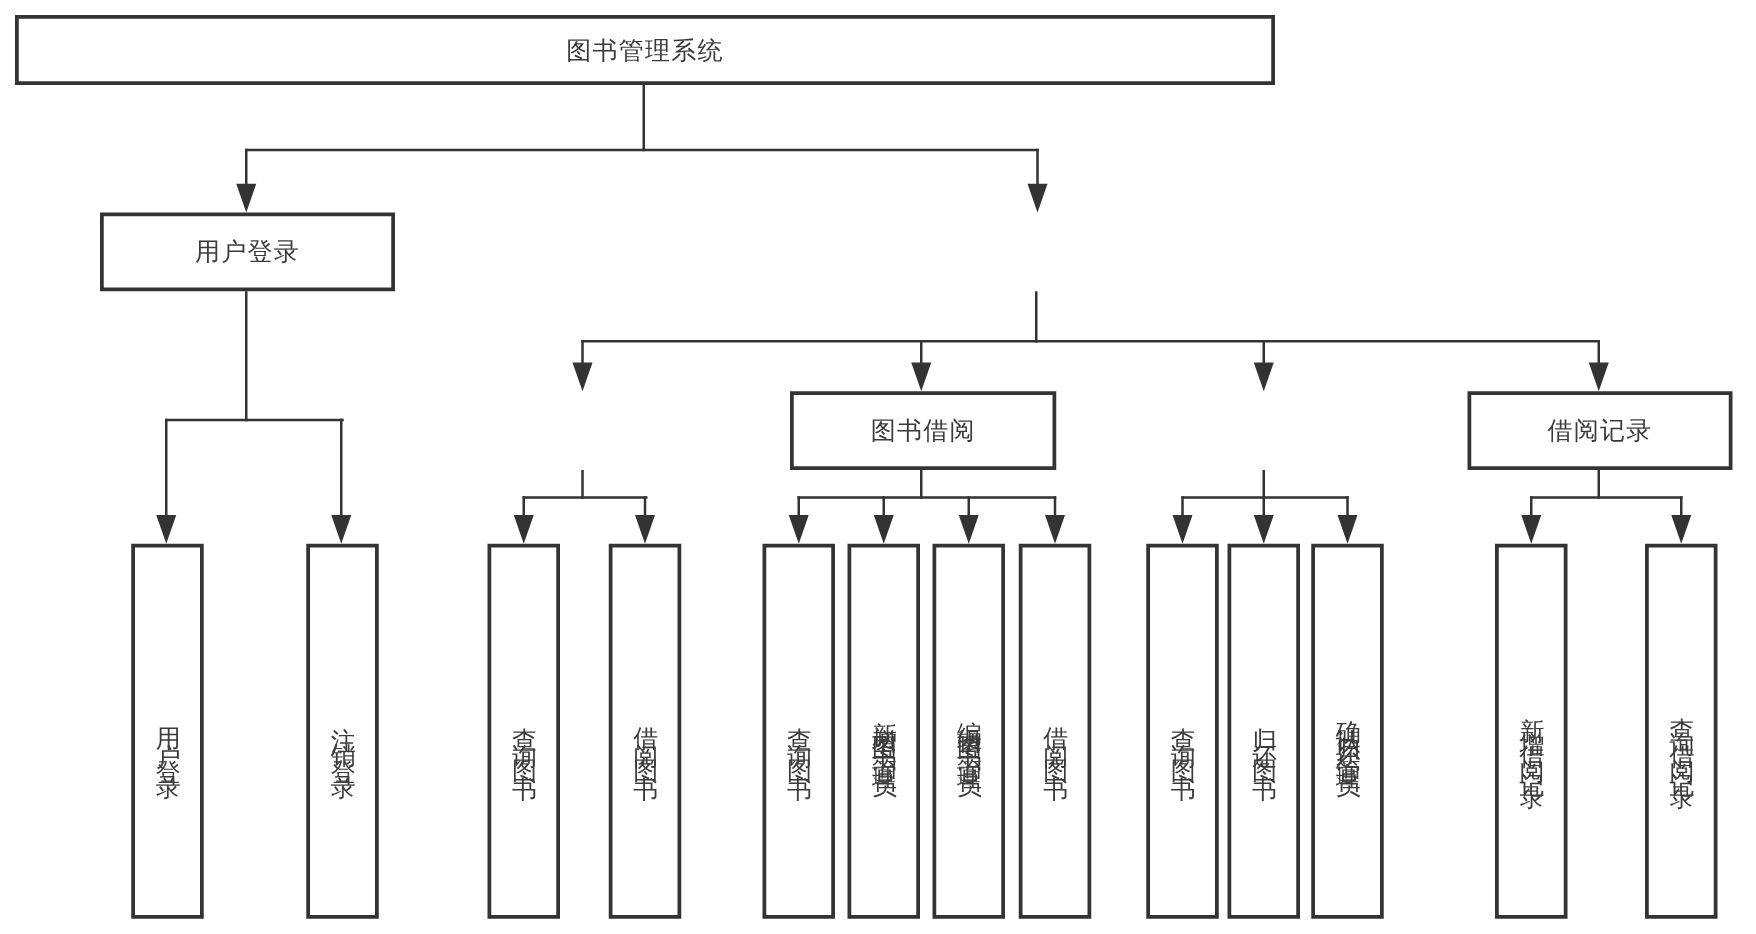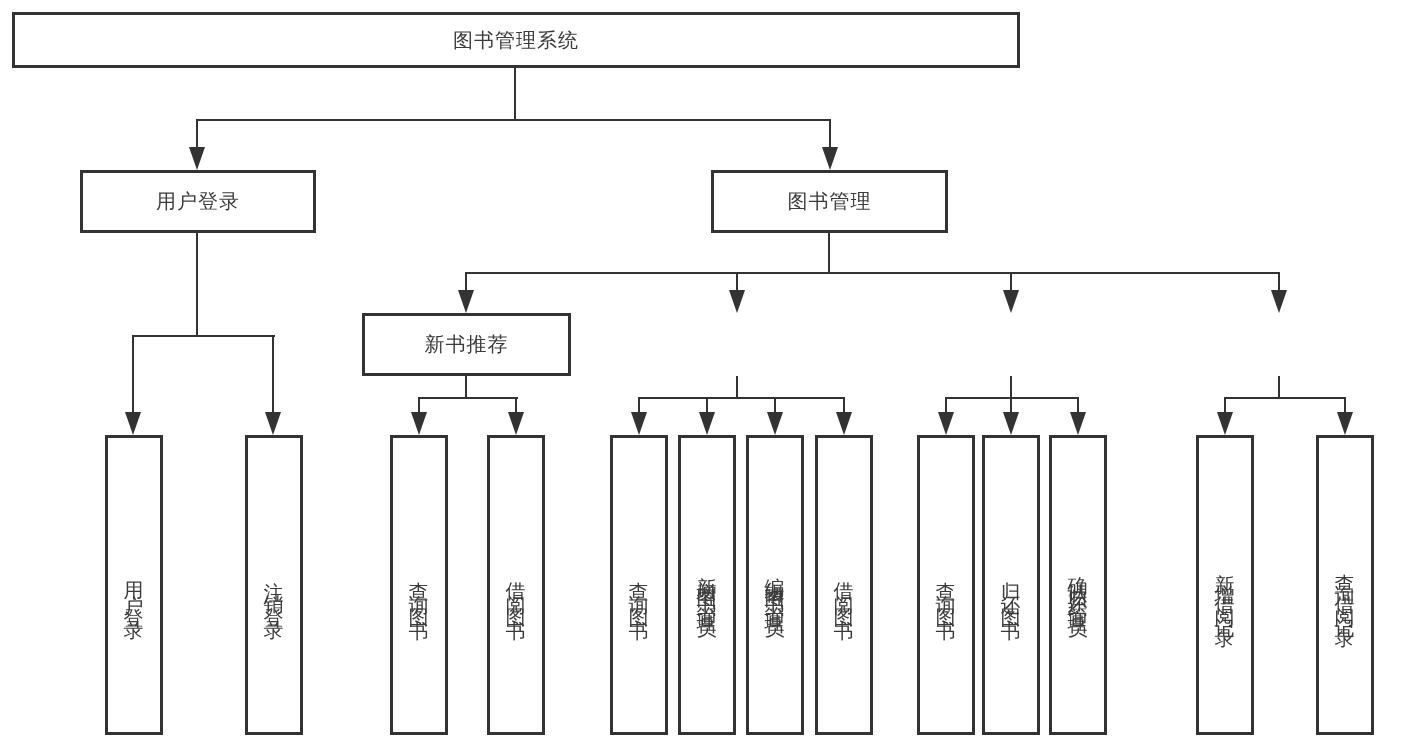--- a/index.html
+++ b/index.html
@@ -59,44 +59,44 @@
   <div class="vline" style="left:514px; top:68px;  height:53px;"></div>
   <div class="hline" style="left:196px; top:119px; width:635px;"></div>
   <div class="vline" style="left:196px; top:119px; height:29px;"></div>
   <div class="vline" style="left:829px; top:119px; height:29px;"></div>
   <div class="arrow" style="left:189px; top:147px;"></div>
   <div class="arrow" style="left:822px; top:147px;"></div>
 
   <div class="box" style="left:80px; top:170px; width:236px; height:63px;">
     <span>用户登录</span>
   </div>
-  <div class="box" style="left:711px; top:170px; width:237px; height:63px;">
-    <span>图书管理</span>
-  </div>
 
   <div class="vline" style="left:196px; top:233px; height:104px;"></div>
   <div class="hline" style="left:132px; top:335px; width:143px;"></div>
   <div class="vline" style="left:132px; top:335px; height:78px;"></div>
   <div class="vline" style="left:272px; top:335px; height:78px;"></div>
   <div class="arrow" style="left:125px; top:412px;"></div>
   <div class="arrow" style="left:265px; top:412px;"></div>
 
   <div class="vline" style="left:828px;  top:233px; height:41px;"></div>
   <div class="hline" style="left:465px;  top:272px; width:815px;"></div>
   <div class="vline" style="left:465px;  top:272px; height:20px;"></div>
   <div class="vline" style="left:736px;  top:272px; height:20px;"></div>
   <div class="vline" style="left:1010px; top:272px; height:20px;"></div>
   <div class="vline" style="left:1278px; top:272px; height:20px;"></div>
   <div class="arrow" style="left:458px;  top:290px;"></div>
   <div class="arrow" style="left:729px;  top:290px;"></div>
   <div class="arrow" style="left:1003px; top:290px;"></div>
   <div class="arrow" style="left:1271px; top:290px;"></div>
 
-  <div class="box" style="left:362px; top:313px; width:209px; height:63px;">
-    <span>新书推荐</span>
+  <div class="box" style="left:632px; top:313px; width:213px; height:63px;">
+    <span>图书借阅</span>
+  </div>
+  <div class="box" style="left:1174px; top:313px; width:212px; height:63px;">
+    <span>借阅记录</span>
   </div>
 
   <div class="vline" style="left:465px; top:376px; height:23px;"></div>
   <div class="hline" style="left:418px; top:397px; width:100px;"></div>
   <div class="vline" style="left:418px; top:397px; height:16px;"></div>
   <div class="vline" style="left:515px; top:397px; height:16px;"></div>
   <div class="arrow" style="left:411px; top:412px;"></div>
   <div class="arrow" style="left:508px; top:412px;"></div>
 
   <div class="vline" style="left:736px; top:376px; height:23px;"></div>

